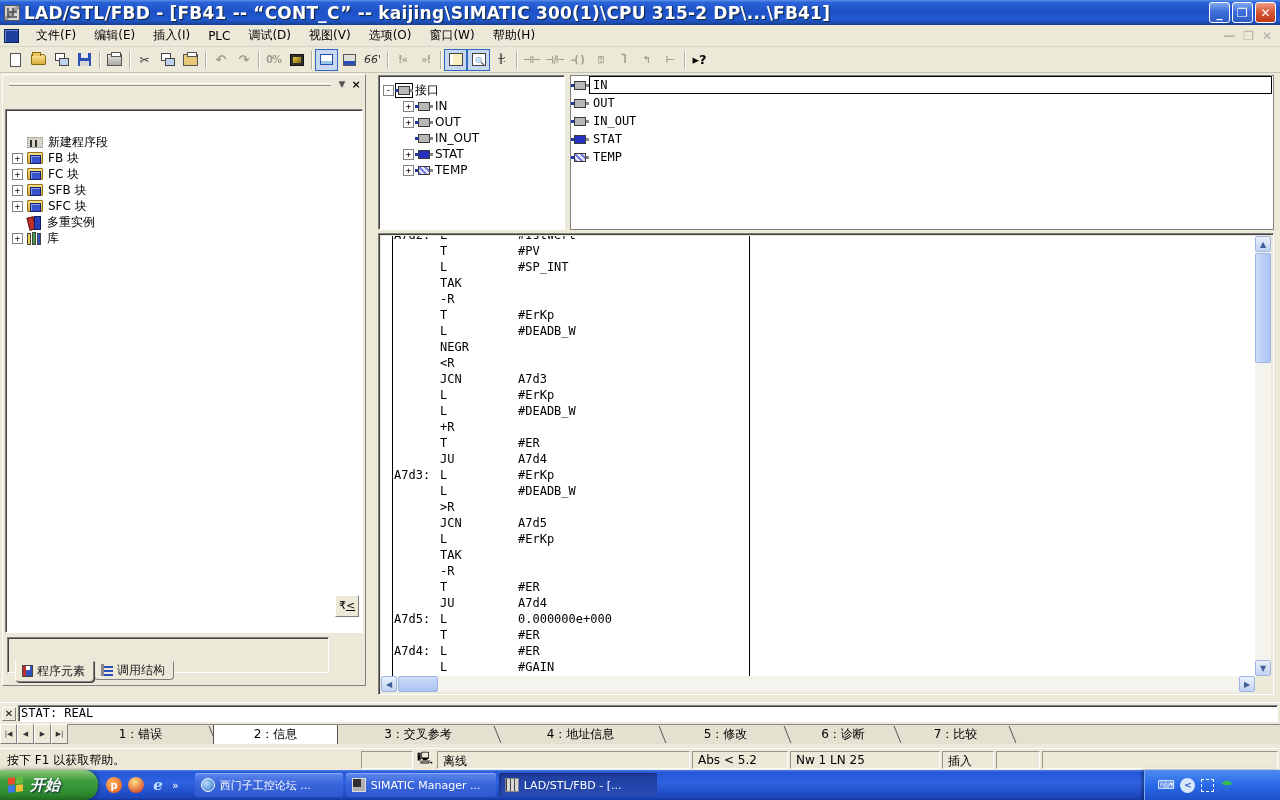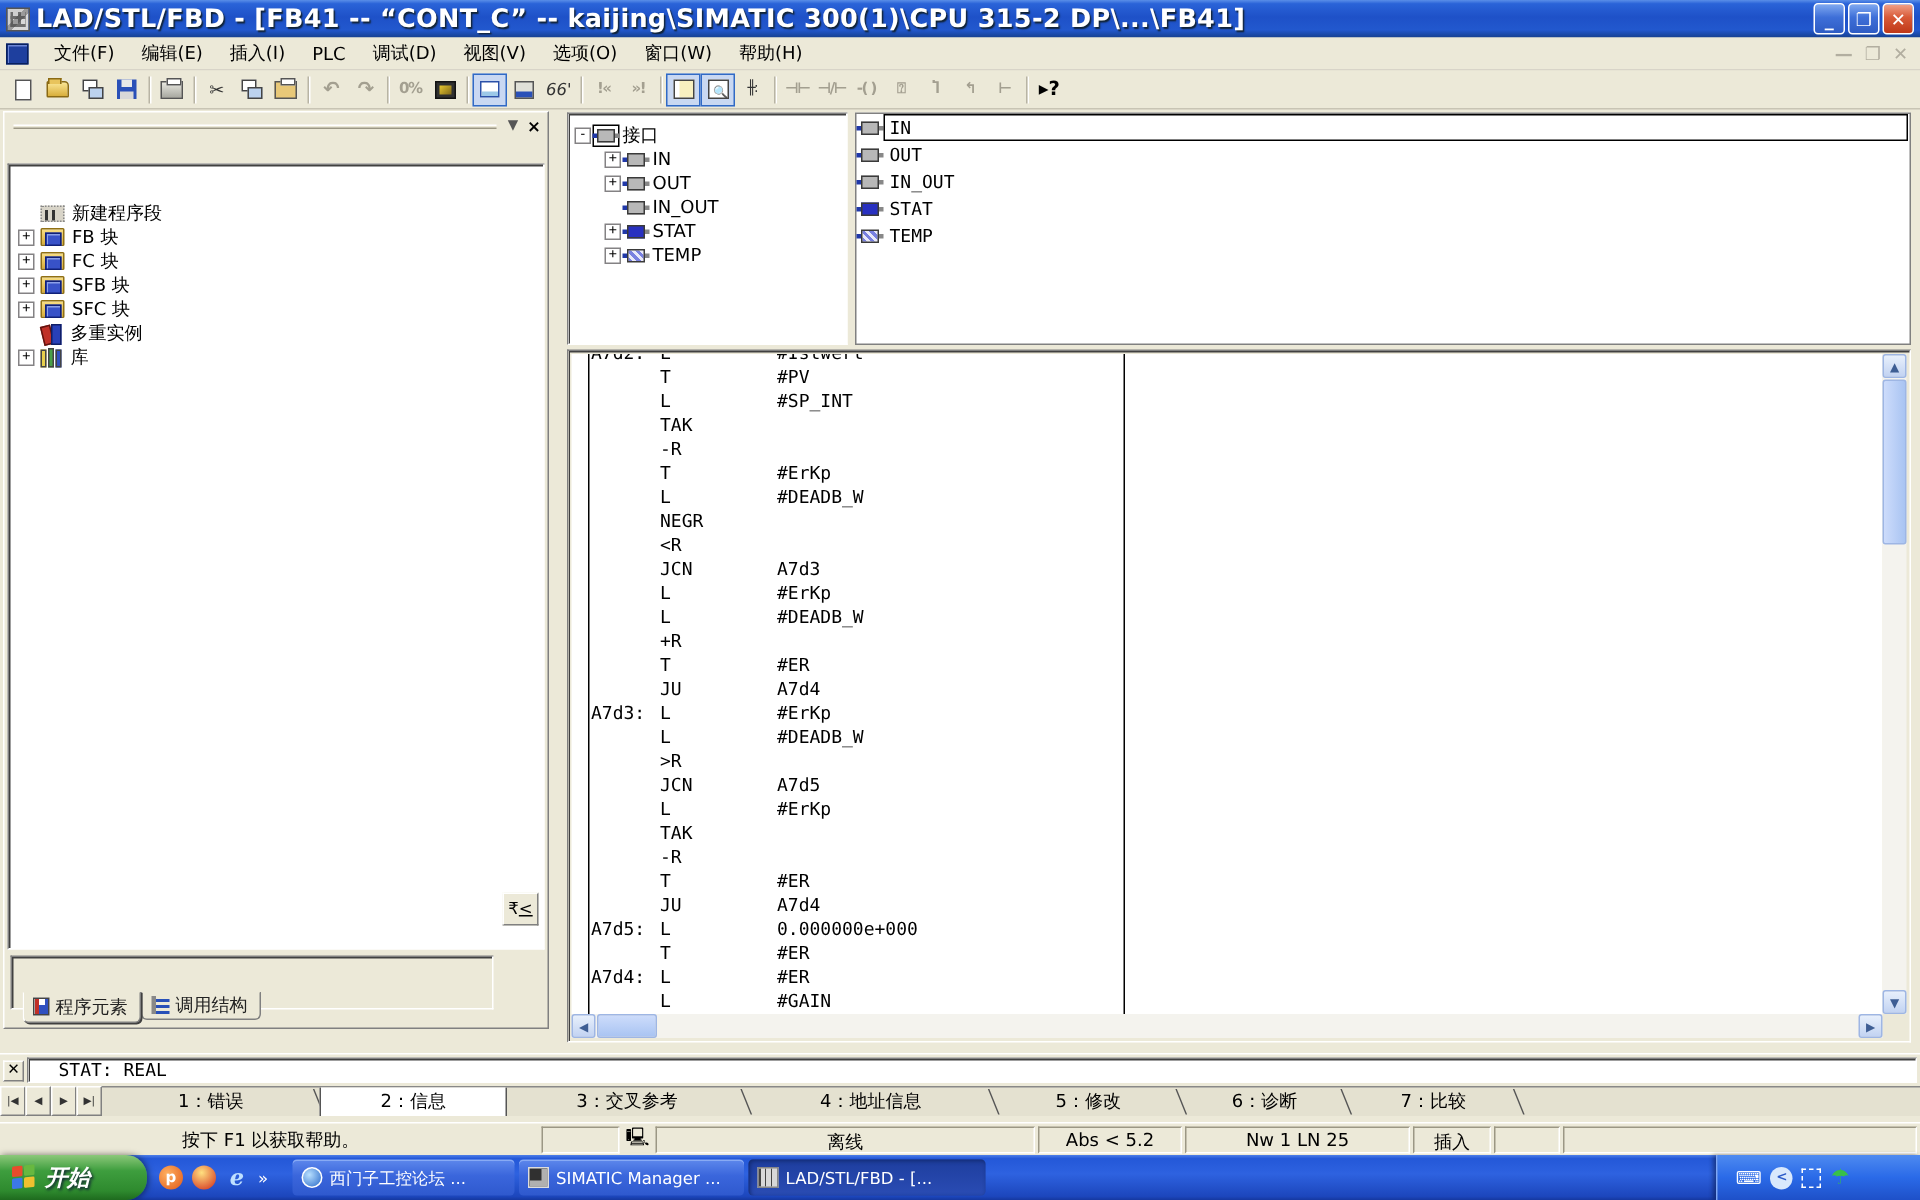--- a/index.html
+++ b/index.html
@@ -143,34 +143,34 @@
   .hthumb { width:40px; height:16px; background:linear-gradient(180deg,#CDDCFB,#A9C4F2); border:1px solid #9EB6E4; border-radius:2px; margin-left:1px; }
   .hsb .spacer { flex:1; }
 
   
   .msgpanel { position:absolute; left:0; top:702px; width:1280px; height:44px; background:#ECE9D8;
     border-top:1px solid #fff; }
   .msg-row1 { display:flex; align-items:center; height:21px; padding:1px 2px; }
   .msg-close { width:14px; height:14px; background:#ECE9D8; border:1px solid; border-color:#fff #808080 #808080 #fff;
     font-size:10px; line-height:12px; text-align:center; font-weight:bold; margin-right:2px; }
   .msg-text { flex:1; height:17px; background:#fff; border:1px solid; border-color:#808080 #fff #fff #808080;
-    box-shadow:inset 1px 1px 0 #404040; padding:0 20px; font-family:"DejaVu Sans Mono",monospace; font-size:12px; line-height:15px; }
+    box-shadow:inset 1px 1px 0 #404040; padding:0 2px; font-family:"DejaVu Sans Mono",monospace; font-size:12px; line-height:15px; }
   .msg-row2 { display:flex; align-items:stretch; height:20px; }
   .navbtn { width:17px; background:#ECE9D8; border:1px solid; border-color:#fff #808080 #808080 #fff;
     font-size:7px; color:#333; display:flex; align-items:center; justify-content:center; }
   .mtabs { display:flex; flex:1; border-top:1px solid #888; background:#E4E1D0; }
   .mtab { position:relative; display:flex; align-items:center; justify-content:center; color:#000; }
   .mtab::after { content:""; position:absolute; right:0; top:1px; bottom:1px; width:1px; background:#555; transform:skewX(22deg); }
   .mtab.active { background:#fff; border-left:1px solid #555; border-right:1px solid #555; }
   .mtab.active::after { display:none; }
 
   
   .statusbar { position:absolute; left:0; top:748px; width:1280px; height:22px; background:#ECE9D8;
     display:flex; align-items:center; gap:2px; padding:1px 2px; border-top:1px solid #fff; }
-  .sb-f { height:18px; border:1px solid; border-color:#9B9784 #fff #fff #9B9784; padding:1px 5px; white-space:nowrap; overflow:hidden;text-align:center; }
+  .sb-f { height:18px; border:1px solid; border-color:#9B9784 #fff #fff #9B9784; padding:1px 5px; white-space:nowrap; overflow:hidden; }
   .sb-help { flex:1; border-color:transparent; border:none; }
   .sb-phone { border:none; padding:0 2px; font-size:12px; }
 
   
   .taskbar { position:absolute; left:0; top:770px; width:1280px; height:30px;
     background:linear-gradient(180deg,#4E7FE8 0%,#2458D8 8%,#2E62E0 42%,#1C46BC 92%,#1538A0 100%);
     display:flex; align-items:center; }
   .startbtn { height:30px; width:98px; display:flex; align-items:center; gap:6px; padding:0 14px 0 8px;
     background:linear-gradient(180deg,#8CC87A 0%,#3E9E3E 35%,#2E8A2E 80%,#1E6A1E 100%);
     border-radius:0 14px 14px 0; box-shadow:1px 0 4px rgba(0,0,0,.5); }

